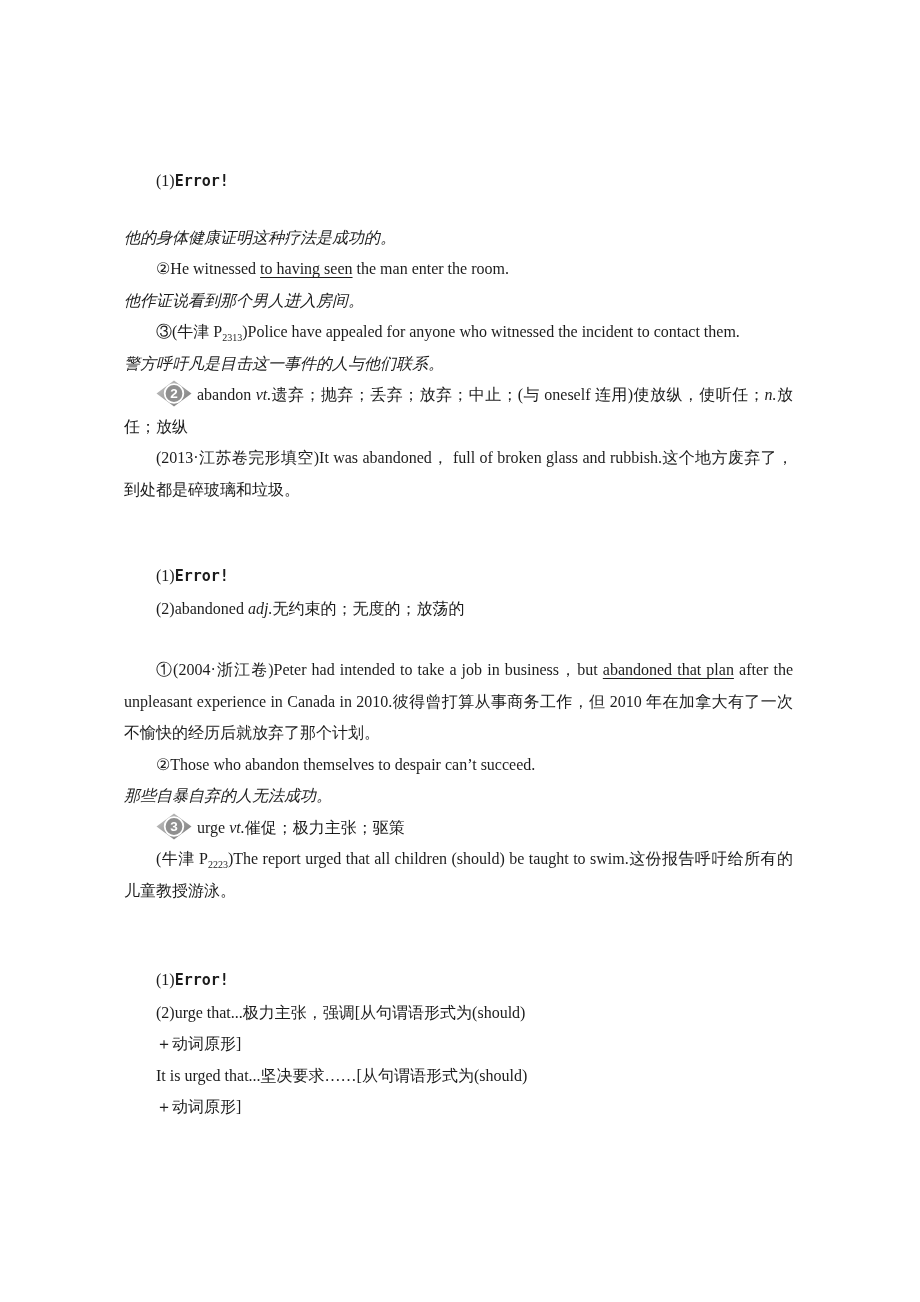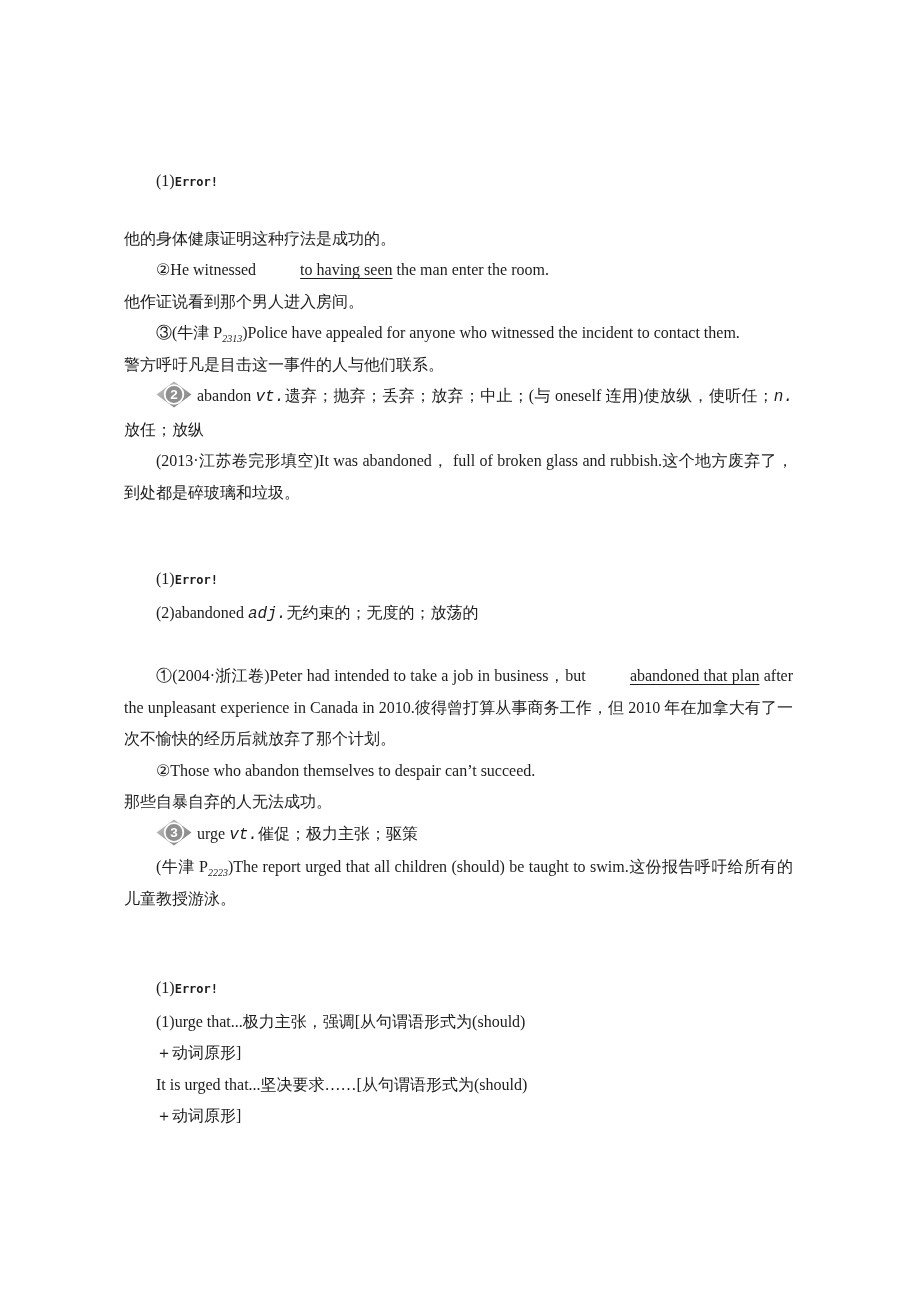--- a/index.html
+++ b/index.html
@@ -23,36 +23,36 @@
     font-size: 16px;
     line-height: 31.5px;
     text-align: justify;
   }
   .para {
     margin: 0;
     text-indent: 32px;
   }
   .para.noindent {
     text-indent: 0;
+    font-style: italic;
   }
   .gap { width: 100%; }
   span.n  { }
   span.b  { font-weight: normal; }
-  span.i  { font-style: italic; font-family: Liberation Mono, monospace; }
-  span.u  { text-decoration: underline; text-underline-offset: 3px; margin-left: 40px; }
+  span.i  { font-style: italic; }
+  span.u  { text-decoration: underline; text-underline-offset: 3px; }
   span.err {
     font-family: "DejaVu Sans Mono", monospace;
     font-weight: bold;
-    font-size: 12px;
+    font-size: 15px;
   }
   span.sub {
     font-size: 10px;
     vertical-align: -4px;
     line-height: 0;
-    font-style: italic;
   }
   span.badge {
     display: inline-block;
     width: 36px;
     height: 27px;
     vertical-align: -7px;
     margin-right: 5px;
     text-indent: 0;
   }
   span.badge svg { display: block; }
@@ -94,17 +94,17 @@
               <stop offset="1" stop-color="#777777"></stop>
             </linearGradient>
           </defs>
           <polygon points="18,0.5 35.5,13.5 18,26.5 0.5,13.5" fill="url(#bgrad3)"></polygon>
           <circle cx="18" cy="13.5" r="9.3" fill="#8f8f8f" stroke="#ffffff" stroke-width="1.8"></circle>
           <text x="18" y="18.4" text-anchor="middle" font-size="13.5" font-weight="bold" font-family="Liberation Sans, sans-serif" fill="#ffffff">3</text>
         </svg></span><span class="b">urge</span><span class="n"> </span><span class="i">vt.</span><span class="n">催促；极力主张；驱策</span></p>
     <p class="para"><span class="n">(牛津 P</span><span class="sub">2223</span><span class="n">)The report urged that all children (should) be taught to swim.这份报告呼吁给所有的儿童教授游泳。</span></p>
     <div class="gap" style="height: 58px;"></div>
     <p class="para"><span class="n">(1)</span><span class="err">Error!</span></p>
-    <p class="para"><span class="n">(1)urge that...极力主张，强调[从句谓语形式为(should)</span></p>
+    <p class="para"><span class="n">(2)urge that...极力主张，强调[从句谓语形式为(should)</span></p>
     <p class="para"><span class="n">＋动词原形]</span></p>
     <p class="para"><span class="n">It is urged that...坚决要求……[从句谓语形式为(should)</span></p>
     <p class="para"><span class="n">＋动词原形]</span></p>
   </div>
 
 </body></html>

